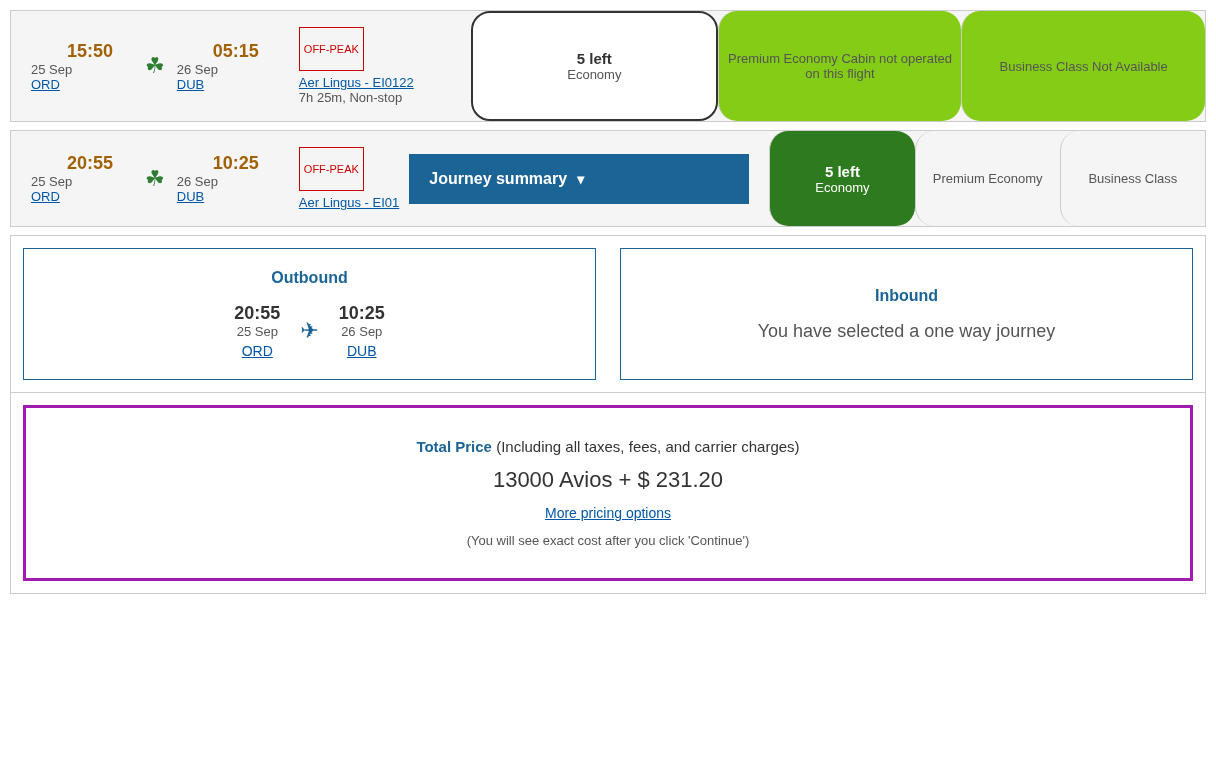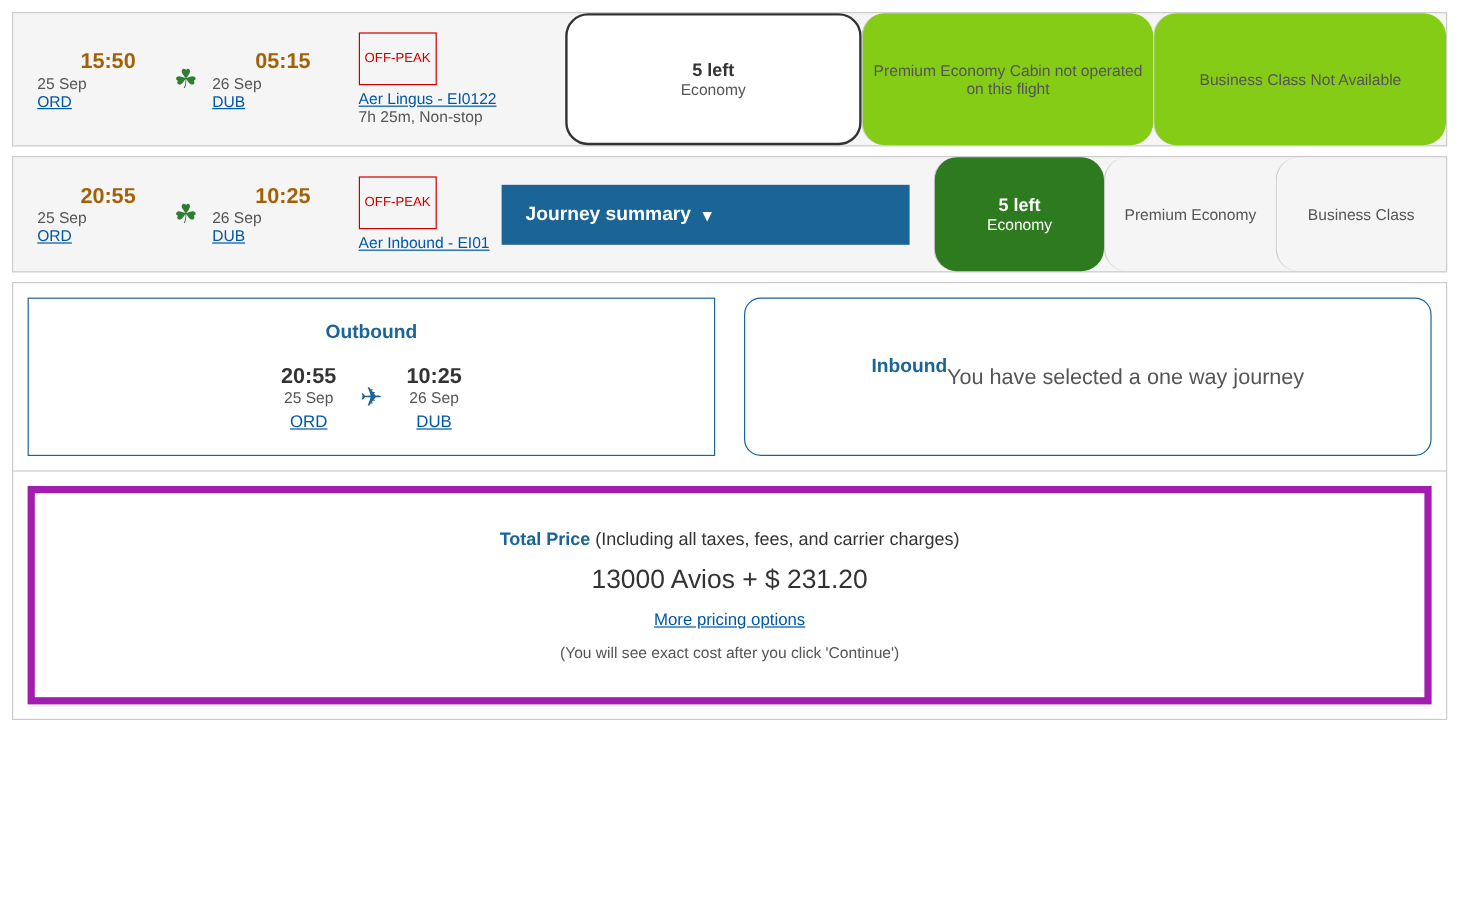--- a/index.html
+++ b/index.html
@@ -191,33 +191,32 @@
       text-decoration: underline;
       cursor: pointer;
       font-size: 14px;
     }
     .plane-icon {
       font-size: 22px;
       color: #1a6496;
     }
     .inbound-segment {
       display: flex;
-      flex-direction: row;
+      flex-direction: column;
       align-items: center;
       justify-content: center;
-      border-radius: 14px;
     }
     .inbound-text {
       color: #555;
       font-size: 18px;
     }
 
     
     .total-price-panel {
-      border: 6px solid #a21caf;
+      border: 3px solid #a21caf;
       margin: 12px;
       padding: 30px 20px;
       text-align: center;
     }
     .total-label {
       font-size: 15px;
       color: #333;
     }
     .total-label strong {
       color: #1a6496;
@@ -289,21 +288,21 @@
         <a class="flight-airport">ORD</a>
       </div>
       <span class="shamrock">☘</span>
       <div class="flight-time-block">
         <span class="flight-time">10:25</span>
         <span class="flight-date">26 Sep</span>
         <a class="flight-airport">DUB</a>
       </div>
       <div class="flight-info-block" style="margin-left:20px;">
         <span class="off-peak-badge">OFF-PEAK</span>
-        <a class="flight-carrier">Aer Inbound - EI01</a>
+        <a class="flight-carrier">Aer Lingus - EI01</a>
       </div>
 
       <div class="journey-summary-btn" style="margin-left:10px;">
         <span>Journey summary</span>
         <span class="journey-chevron">▾</span>
       </div>
     </div>
     <div class="cabin-cells">
       <div class="cabin-cell economy-selected-green">
         <span class="seats-left">5 left</span>

